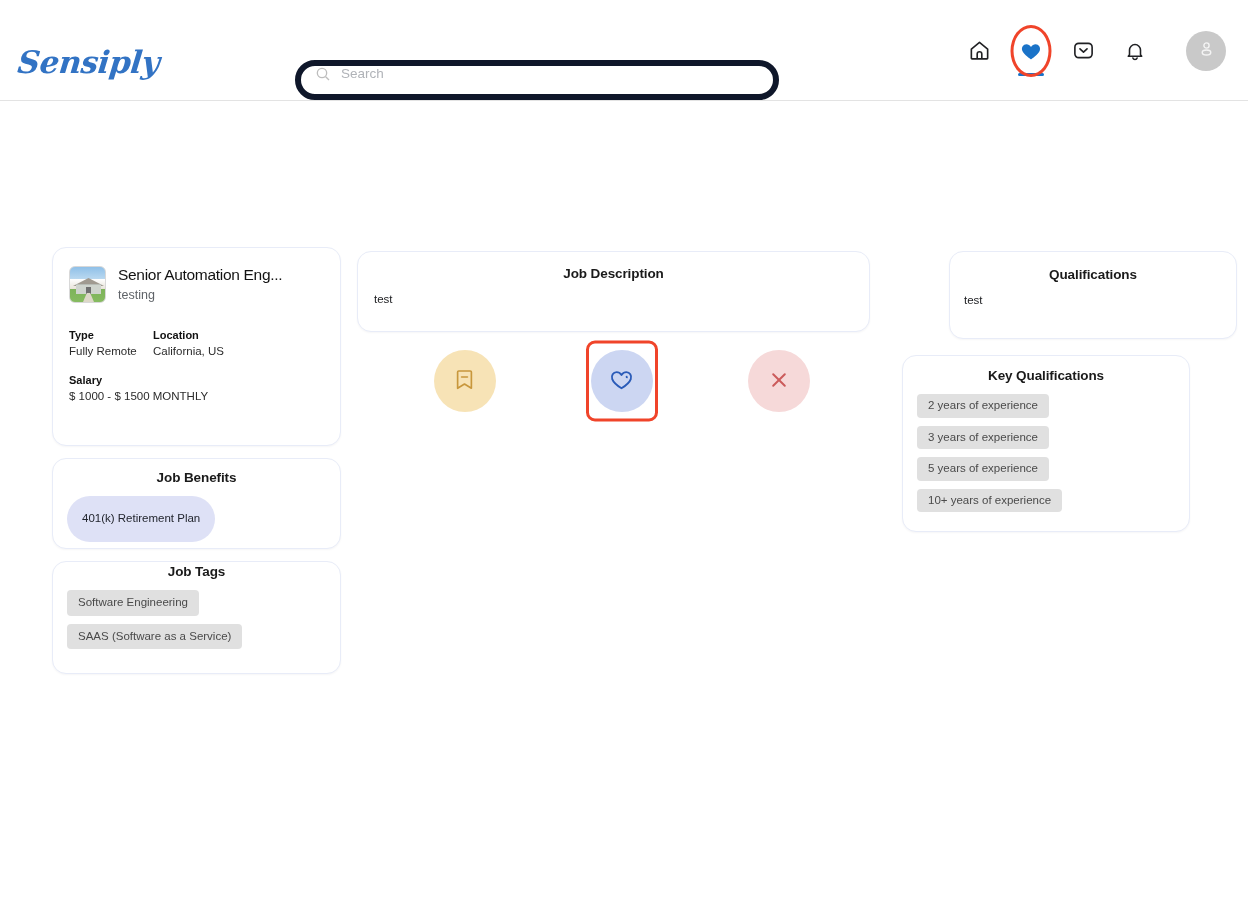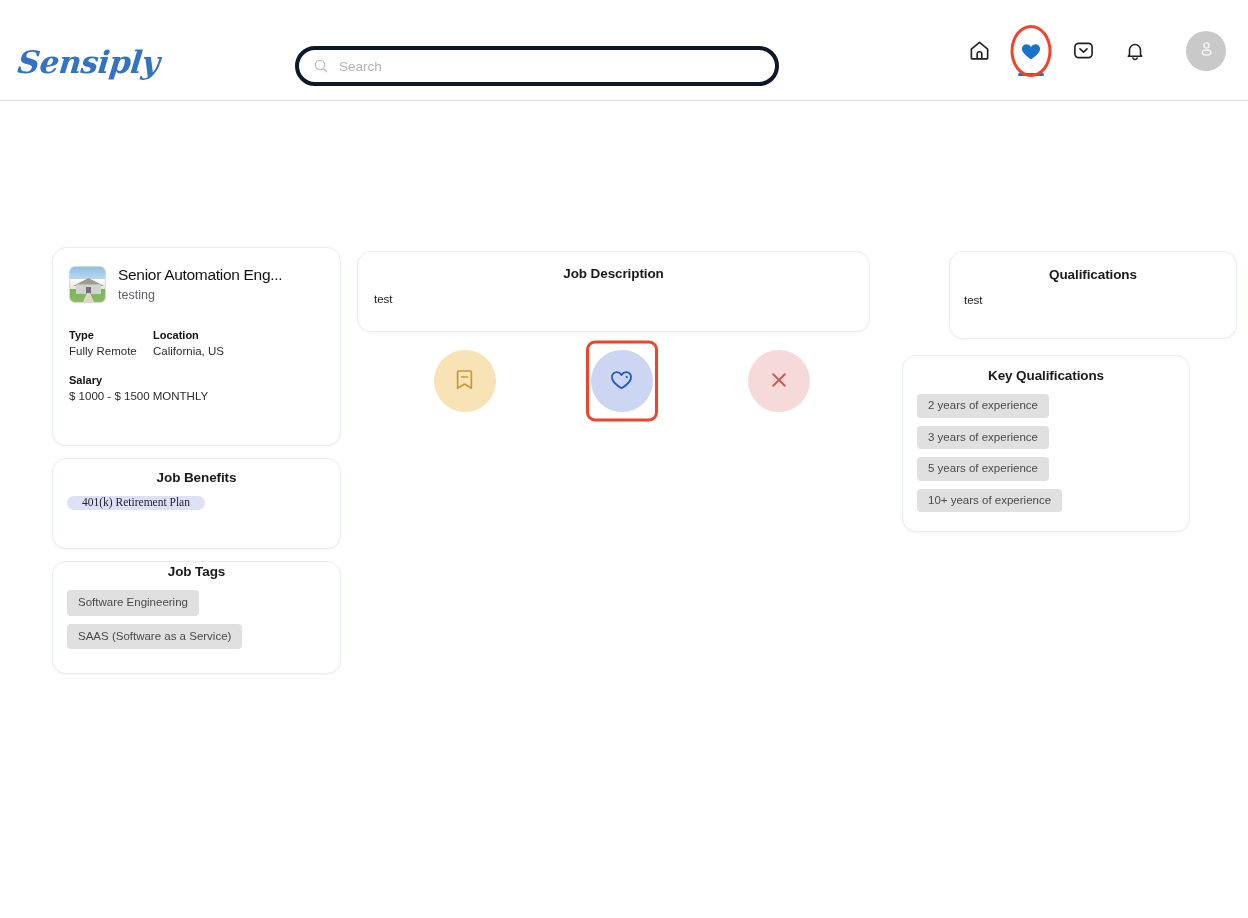--- a/index.html
+++ b/index.html
@@ -20,26 +20,26 @@
   }
   .logo {
     position: absolute; left: 18px; top: 44px;
     font-family: "DejaVu Serif", serif;
     font-style: italic; font-weight: 700;
     font-size: 31px; letter-spacing: -0.5px;
     color: #3273c4;
     transform: skewX(-6deg);
   }
   .search-box {
-    position: absolute; left: 295px; top: 46px;
+    position: absolute; left: 295px; top: 60px;
     width: 484px; height: 40px;
-    border: 4px solid #0f172a;
+    border: 6px solid #0f172a;
     border-radius: 20px;
     background: #fff;
-    display: flex; align-items: center;
+    display: flex; align-items: flex-start;
     padding: 0 14px;
   }
   .search-icon { width: 16px; height: 16px; flex: 0 0 16px; margin-right: 10px; color: #bdbdbd; }
   .search-input {
     border: none; outline: none; background: transparent;
     font-family: "Liberation Sans", sans-serif;
     font-size: 13.5px; color: #3c4043; width: 100%;
   }
   .search-input::placeholder { color: #b0b3b8; }
 
@@ -134,22 +134,22 @@
   .meta-label { font-size: 11px; font-weight: 700; color: #111; }
   .meta-value { font-size: 11.5px; color: #2b2b2b; margin-top: 4px; }
   .meta-salary { margin-top: 17px; }
 
   
   #benefits-card { left: 52px; top: 357px; width: 289px; height: 91px; padding: 11px 14px; }
   #tags-card { left: 52px; top: 460px; width: 289px; height: 113px; padding: 2px 14px; }
   .pill-wrap { margin-top: 11px; display: flex; flex-direction: column; align-items: flex-start; gap: 8px; }
   .pill-benefit {
     background: #dee1f6; color: #22252e;
-    border-radius: 999px; padding: 1px 15px;
-    font-size: 11.5px; line-height: 1; font-family: Liberation Serif, serif;
+    border-radius: 999px; padding: 17px 15px;
+    font-size: 11.5px; line-height: 1;
   }
   .pill-tag {
     background: #e0e0e0; color: #4a4a4a;
     border-radius: 4px; padding: 7px 11px;
     font-size: 11.5px; line-height: 1;
   }
   .pill-qual {
     background: #e0e0e0; color: #4a4a4a;
     border-radius: 4px; padding: 6px 11px;
     font-size: 11.5px; line-height: 1;

